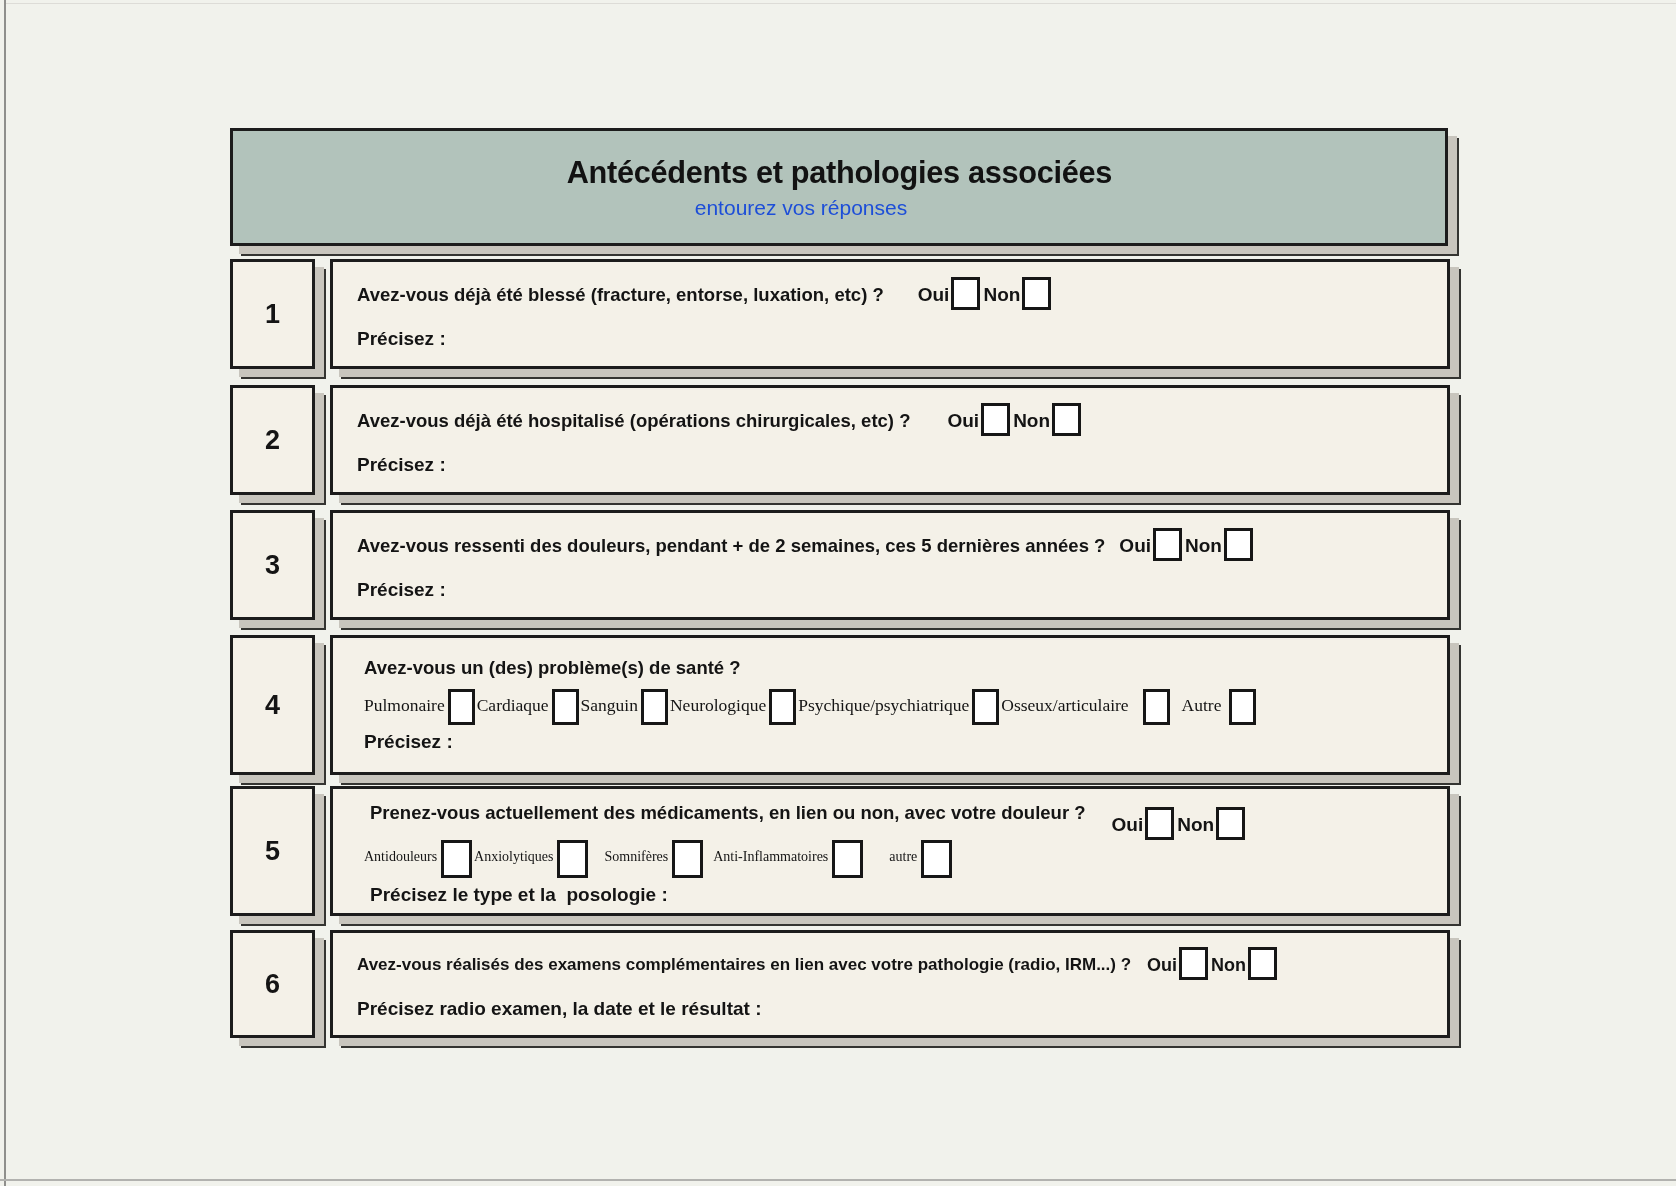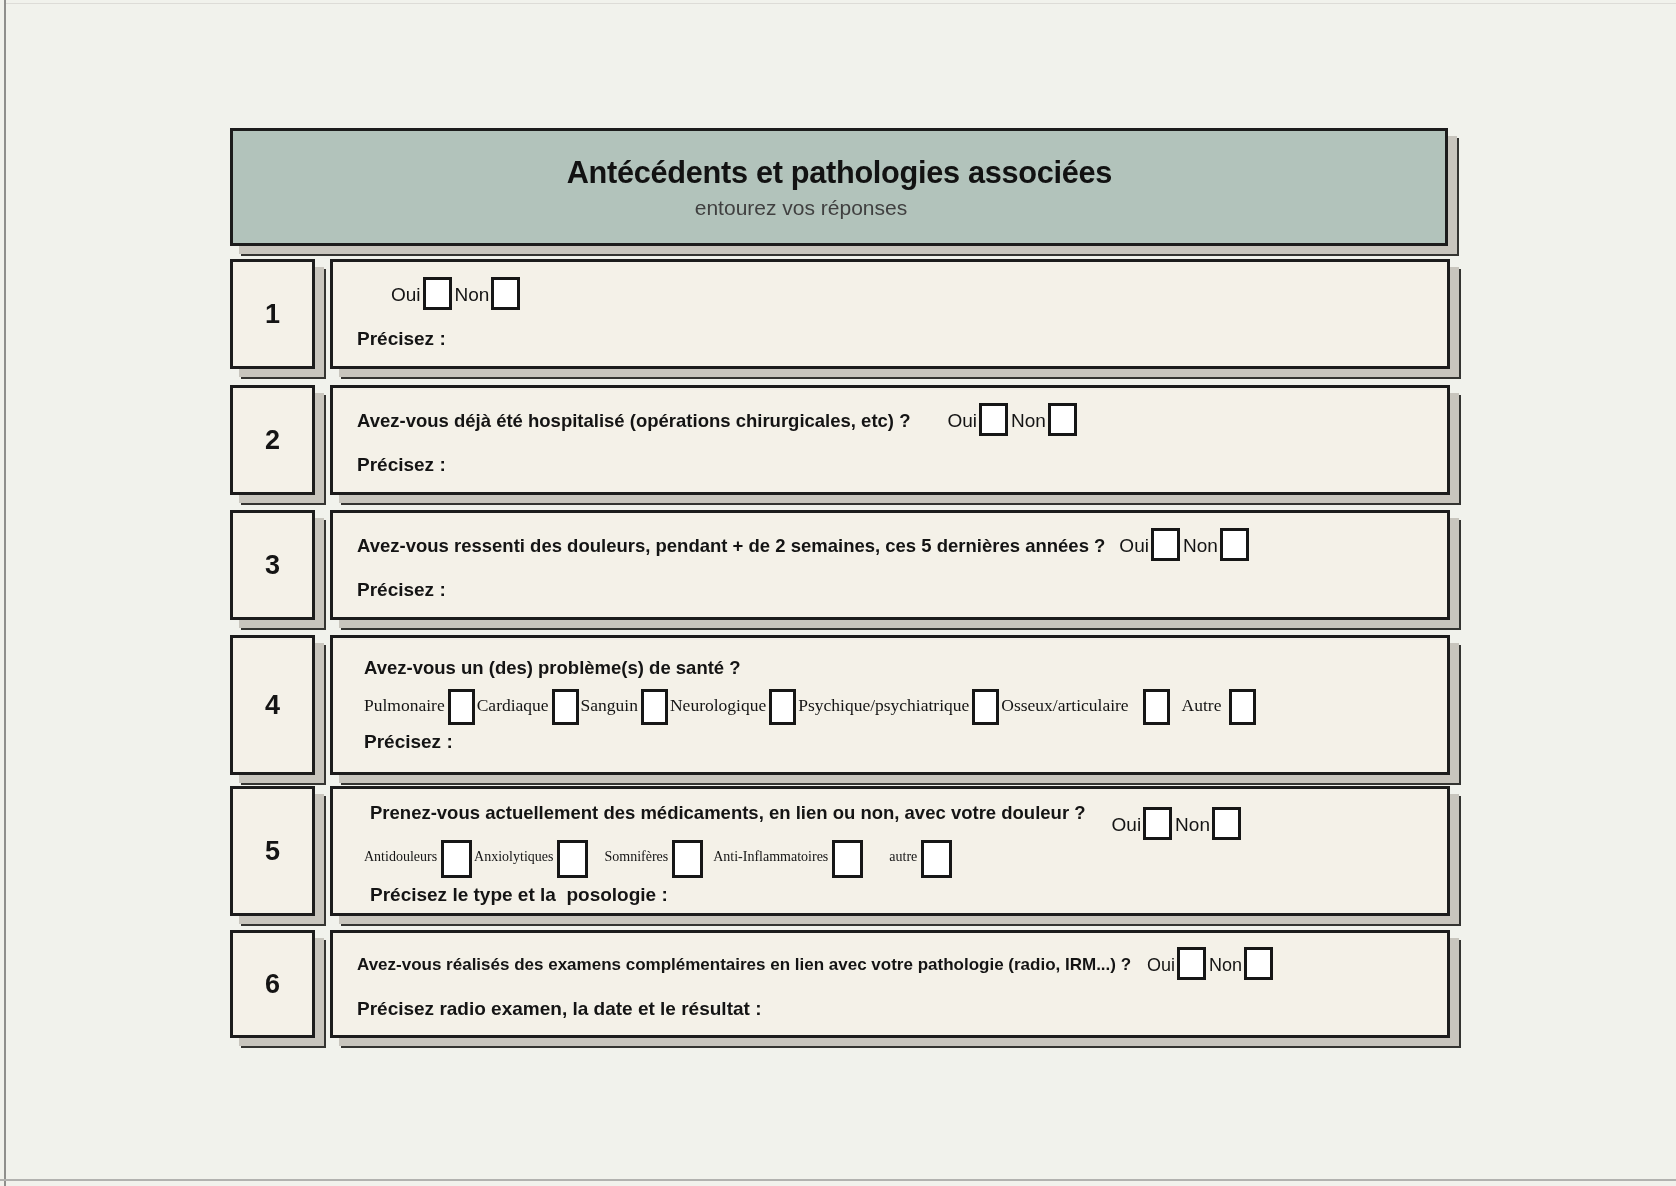--- a/index.html
+++ b/index.html
@@ -14,21 +14,21 @@
 
   .shadowed{box-shadow:9px 8px 0 0 #c8c5bd, 11px 10px 0 0 #343431;}
 
   
   .header{
     position:absolute;left:230px;top:128px;width:1218px;height:118px;
     background:#b2c3bb;border:3px solid #1c1c1c;box-sizing:border-box;
     display:flex;flex-direction:column;align-items:center;justify-content:center;
   }
   .title{font-size:31px;font-weight:bold;letter-spacing:-0.3px;color:#121212;transform:scaleX(0.99);}
-  .subtitle{font-size:21px;font-weight:400;margin-top:5px;transform:translateX(-38px);color:#404040;}
+  .subtitle{font-size:21px;font-weight:400;margin-top:5px;transform:translateX(-38px);color:#1d4ed8;}
 
   
   .row{position:absolute;left:230px;width:1220px;}
   .numbox{
     position:absolute;left:0;top:0;width:85px;height:100%;
     background:#f4f1e8;border:3px solid #1c1c1c;box-sizing:border-box;
     display:flex;align-items:center;justify-content:center;
   }
   .num{font-size:27px;font-weight:bold;}
   .content{
@@ -39,21 +39,21 @@
   }
   .q4 .content,.q5 .content{gap:8px;padding-left:31px;}
 
   .line{display:flex;align-items:center;white-space:nowrap;}
   .qtext{font-size:18.5px;font-weight:bold;}
   .q6 .qtext{font-size:17px;}
   .q5 .qtext{margin-left:6px;}
   .precisez{font-size:19px;font-weight:bold;white-space:pre;}
   .q5 .precisez{margin-left:6px;}
 
-  .yn{font-size:19px;font-weight:normal;}
+  .yn{font-size:19px;font-weight:bold;}
   .q6 .yn{font-size:18px;}
   .cb{
     display:inline-block;width:29px;height:33px;flex:none;
     background:#ffffff;border:3px solid #161616;box-sizing:border-box;
     position:relative;top:-2px;
   }
   .ouinon{display:inline-flex;align-items:center;}
   .ouinon .cb{margin:0 3px 0 2px;}
   .ouinon .cb:last-child{margin-right:0;}
   .q1 .ouinon{margin-left:34px;}
@@ -84,20 +84,21 @@
     <div class="title">Antécédents et pathologies associées</div>
     <div class="subtitle">entourez vos réponses</div>
   </div>
 
   <div class="row q1" style="top:259px;height:110px;">
     <div class="numbox shadowed">
       <span class="num">1</span>
     </div>
     <div class="content shadowed">
       <div class="line">
+        <span class="qtext">Avez-vous déjà été blessé (fracture, entorse, luxation, etc) ?</span>
         <span class="ouinon">
           <span class="yn">Oui</span>
           <span class="cb"></span>
           <span class="yn">Non</span>
           <span class="cb"></span>
         </span>
       </div>
       <div class="line">
         <span class="precisez">Précisez :</span>
       </div>

